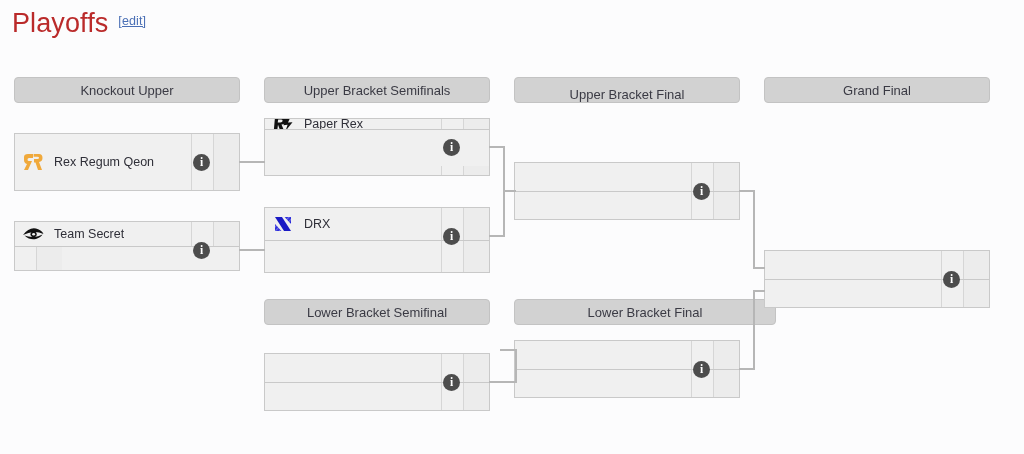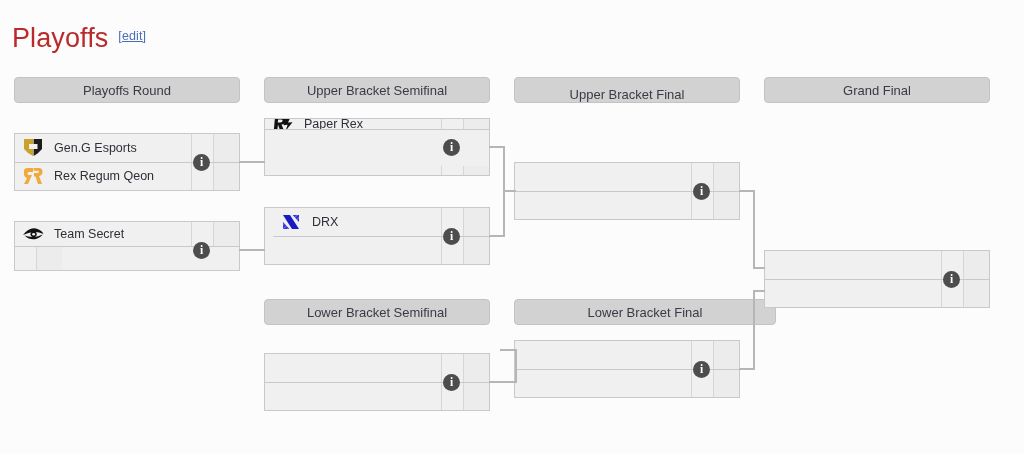--- a/index.html
+++ b/index.html
@@ -7,23 +7,23 @@
     margin: 0; padding: 0;
     width: 1024px; height: 454px;
     background: #fcfcfd;
     font-family: "Liberation Sans", sans-serif;
     overflow: hidden;
   }
   #root { position: relative; width: 1024px; height: 454px; }
 
   
   .page-title {
-    position: absolute; left: 12px; top: 14px;
+    position: absolute; left: 12px; top: 7px;
     font-size: 27px; color: #ba2a2a; font-weight: 400;
-    letter-spacing: .1px; line-height: 45px; white-space: nowrap;
+    letter-spacing: .1px; line-height: 28px; white-space: nowrap;
   }
   .edit-link {
     font-size: 12.5px; color: #4a6fb5; margin-left: 10px;
     vertical-align: 7px; font-weight: 400;
   }
 
   
   .round-header {
     position: absolute; height: 26px; border-radius: 4px;
     background: #d2d2d2; border: 1px solid #c3c3c3;
@@ -87,24 +87,24 @@
 </head>
 <body>
 
 <div id="root">
 
   <div class="page-title">
     <span>Playoffs</span><a class="edit-link" href="#">[edit]</a>
   </div>
 
   <div class="round-header" style="left:14px; top:77px; width:226px;">
-    <span>Playoffs Round</span>
+    <span>Knockout Upper</span>
   </div>
   <div class="round-header" style="left:264px; top:77px; width:226px;">
-    <span>Upper Bracket Semifinal</span>
+    <span>Upper Bracket Semifinals</span>
   </div>
   <div class="round-header" style="left:514px; top:77px; width:226px;align-items:flex-end;">
     <span>Upper Bracket Final</span>
   </div>
   <div class="round-header" style="left:764px; top:77px; width:226px;">
     <span>Grand Final</span>
   </div>
   <div class="round-header" style="left:264px; top:299px; width:226px;align-items:center;">
     <span>Lower Bracket Semifinal</span>
   </div>
@@ -129,33 +129,20 @@
 
   <div class="conn h" style="left:489px; top:381px; width:28px;"></div>
   <div class="conn v" style="left:515px; top:349px; height:34px;"></div>
   <div class="conn h" style="left:500px; top:349px; width:16px;"></div>
 
   <div class="conn h" style="left:739px; top:368px; width:16px;"></div>
   <div class="conn v" style="left:753px; top:290px; height:80px;"></div>
   <div class="conn h" style="left:753px; top:290px; width:12px;"></div>
 
   <div class="match" style="left:14px; top:133px; width:226px; height:58px;">
-    <div class="row top">
-      <div class="opp">
-        <span class="team-logo">
-          <svg class="logo-svg" viewBox="0 0 24 22">
-            <path d="M3 2 L12 2 L12 7 L8 7 L8 12 L12 12 L12 19 L7 16 L3 12 Z" fill="#c9a227"></path>
-            <path d="M12.6 2 L21 2 L21 12 L16.5 16.5 L12.6 19 L12.6 12 L16.5 12 L16.5 7 L12.6 7 Z" fill="#1b1b1b"></path>
-          </svg>
-        </span>
-        <span class="team-name">Gen.G Esports</span>
-      </div>
-      <div class="score-col"></div>
-      <div class="tail-col"></div>
-    </div>
     <div class="row">
       <div class="opp">
         <span class="team-logo">
           <svg class="logo-svg" viewBox="0 0 24 22">
             <path d="M3 6 Q3 3 7 3 L12 3 L12 7 L8 7 Q6.5 7 6.5 8.5 Q6.5 10 8 10 L11 10 L7 19 L3 19 L6 13 Q3 12 3 9 Z" fill="#f0a93b"></path>
             <path d="M12.6 3 L18 3 Q21.5 3 21.5 7 Q21.5 10.5 18 11 L21 19 L17 19 L14.5 11.5 L13 11.5 L13 8 L16.5 8 Q18 8 18 6.8 Q18 5.7 16.5 5.7 L12.6 5.7 Z" fill="#f0a93b"></path>
           </svg>
         </span>
         <span class="team-name">Rex Regum Qeon</span>
       </div>
@@ -207,21 +194,21 @@
       <div class="opp">
         <span class="team-logo"></span>
         <span class="team-name"></span>
       </div>
       <div class="score-col"></div>
       <div class="tail-col"></div>
     </div>
     <div class="info-badge" style="right:29px; top:20px;">i</div>
   </div>
 
-  <div class="match" style="left:264px; top:207px; width:226px; height:58px;padding-left:8px;">
+  <div class="match" style="left:264px; top:207px; width:226px; height:66px;">
     <div class="row top">
       <div class="opp">
         <span class="team-logo">
           <svg class="logo-svg" viewBox="0 0 24 22">
             <defs>
               <pattern id="drxhatch" width="3" height="3" patternUnits="userSpaceOnUse" patternTransform="rotate(45)">
                 <rect width="3" height="3" fill="#2323d6"></rect>
                 <rect width="1.4" height="3" fill="#6a6ae8"></rect>
               </pattern>
             </defs>

